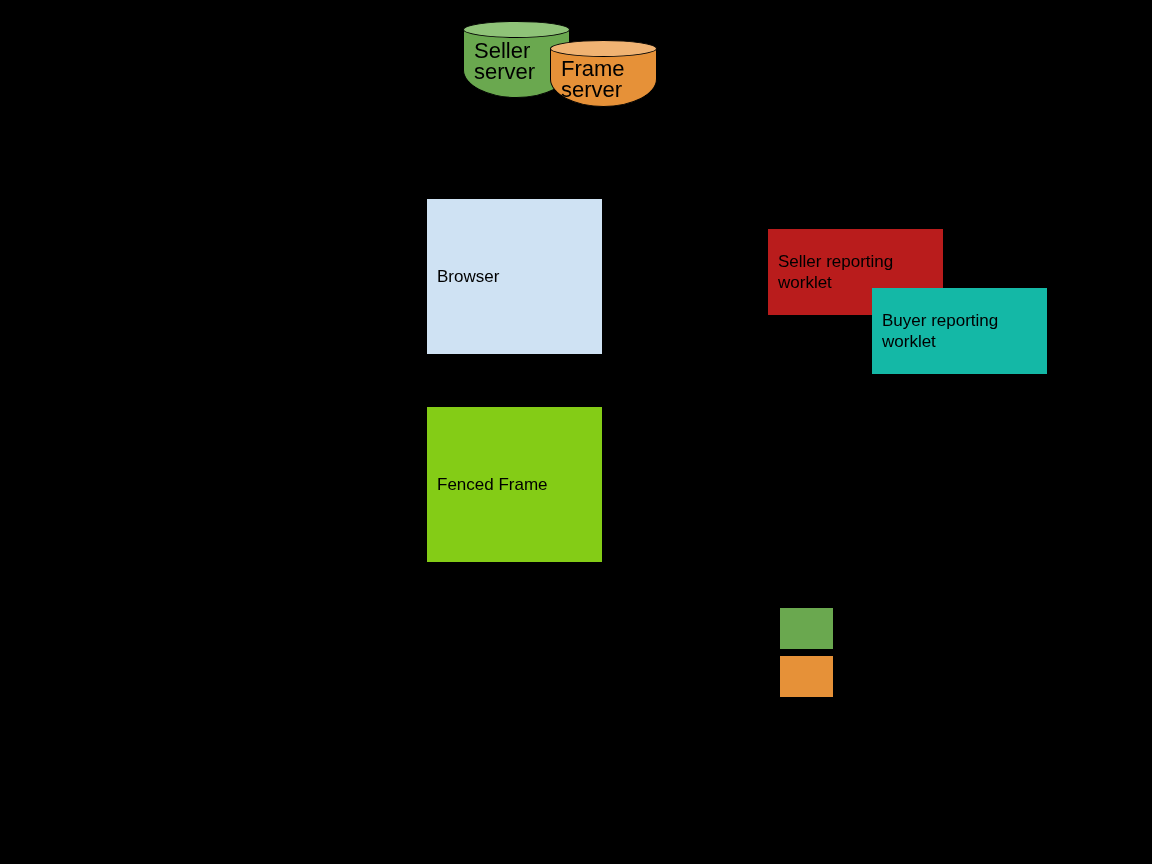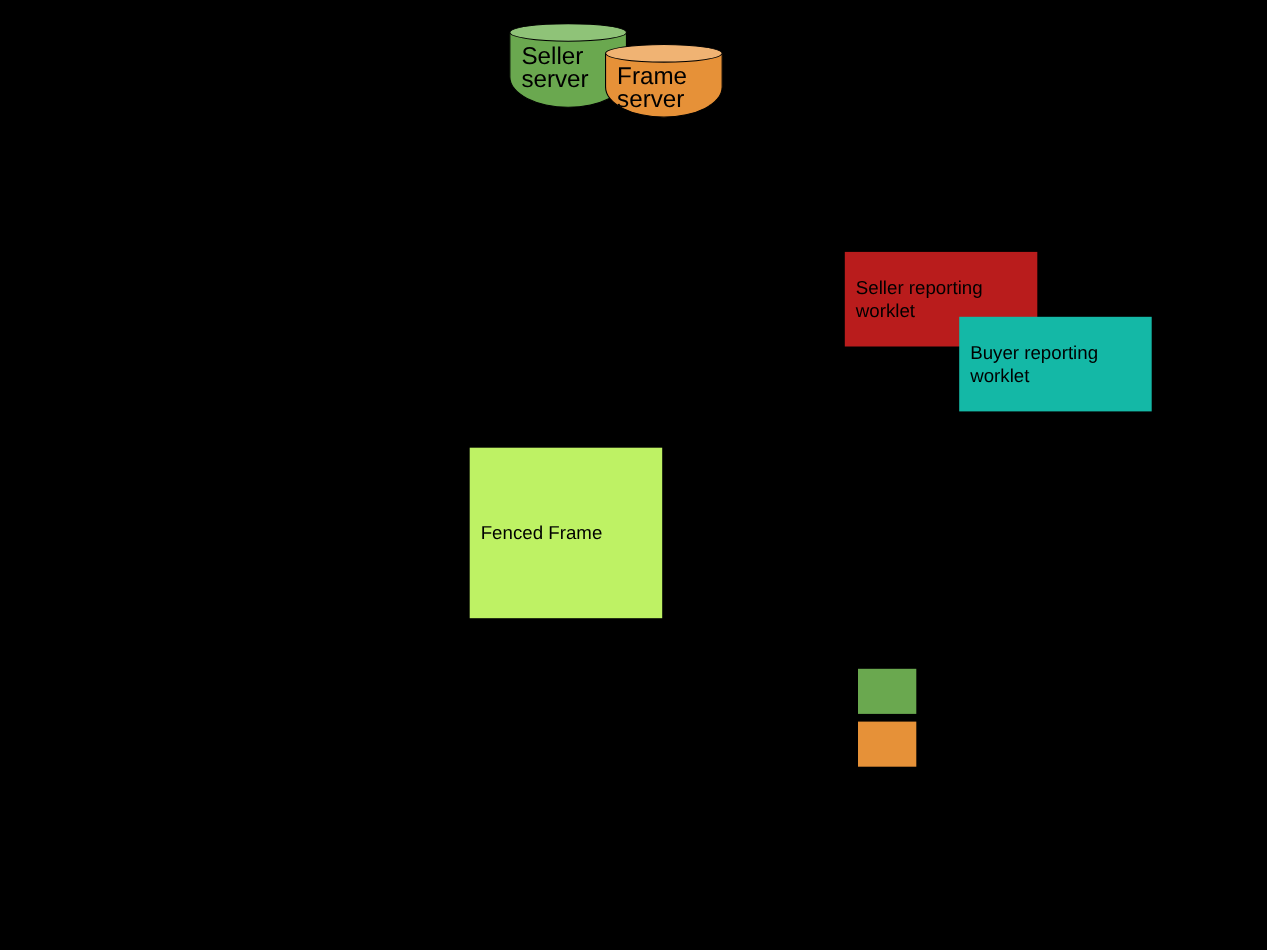--- a/index.html
+++ b/index.html
@@ -89,22 +89,25 @@
 server</div>
   </div>
 
   <div class="cylinder" id="buyer-server" style="left: 550px; top: 40px; width: 107px; height: 67px; z-index: 2;">
     <div class="cyl-body" style="top: 8.5px; height: 58.5px; background: rgb(230, 145, 56);"></div>
     <div class="cyl-top" style="height: 17px; background: rgb(240, 179, 115);"></div>
     <div class="cyl-label" style="top: 18px;">Frame
 server</div>
   </div>
 
+  <div class="node" id="browser" style="left: 427px; top: 199px; width: 175px; height: 155px; background: rgb(207, 226, 243);">
+    <span class="label">Browser</span>
+  </div>
 
-  <div class="node" id="fenced-frame" style="left: 427px; top: 407px; width: 175px; height: 155px; background: #bef264;">
+  <div class="node" id="fenced-frame" style="left: 427px; top: 407px; width: 175px; height: 155px; background: #84cc16;">
     <span class="label">Fenced Frame</span>
   </div>
 
   <div class="node" id="seller-reporting-worklet" style="left: 768px; top: 229px; width: 175px; height: 86px; background: #b91c1c; z-index: 1;">
     <span class="label">Seller reporting
 worklet</span>
   </div>
 
   <div class="node" id="buyer-reporting-worklet" style="left: 872px; top: 288px; width: 175px; height: 86px; background: #14b8a6; z-index: 2;">
     <span class="label">Buyer reporting

